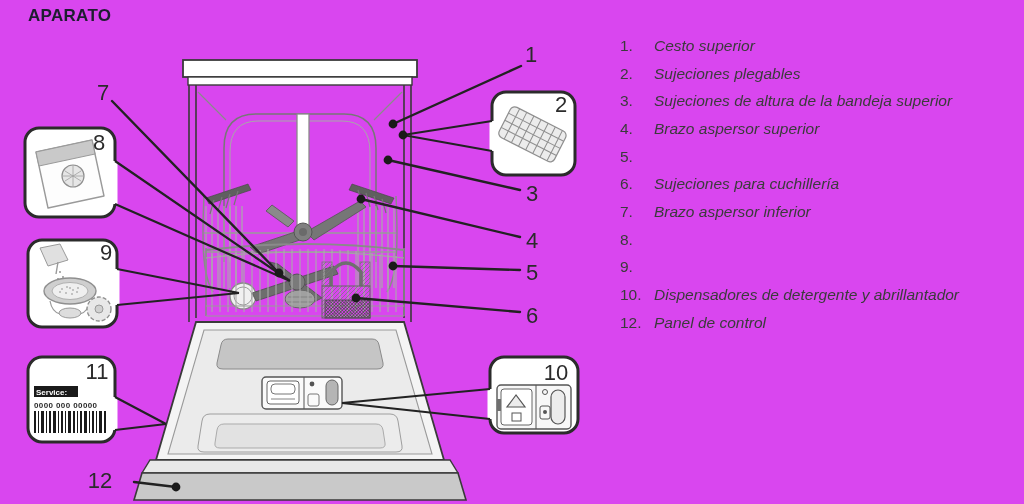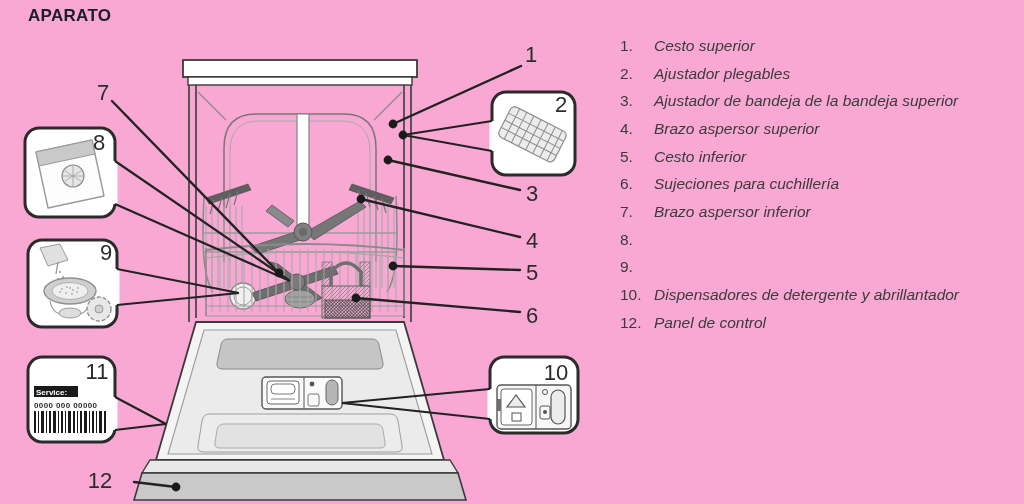--- a/index.html
+++ b/index.html
@@ -1,16 +1,16 @@
 <!DOCTYPE html>
 <html><head>
 <meta charset="utf-8">
 <style>
   html,body{margin:0;padding:0;background:#ffffff;}
-  #page{position:relative;width:1024px;height:504px;background:#f9a8d4;overflow:hidden;
+  #page{position:relative;width:1024px;height:504px;background:#d946ef;overflow:hidden;
         font-family:"Liberation Sans",sans-serif;}
   #title{position:absolute;left:28px;top:6px;font-size:17px;font-weight:800;
          color:#1d1d30;letter-spacing:.3px;}
   #legend{position:absolute;left:620px;top:32px;width:400px;}
   .legend-row{display:flex;height:27.7px;align-items:center;color:#3b3b3b;font-size:15.5px;}
   .legend-num{width:34px;flex:0 0 34px;}
   .legend-label{flex:1;white-space:nowrap;font-style:italic;}
   svg{position:absolute;left:0;top:0;}
   svg text{font-family:"Liberation Sans",sans-serif;}
   .callout{font-size:22px;fill:#2b2b2b;}
@@ -22,33 +22,32 @@
 
   <div id="title">APARATO</div>
 
   <div id="legend">
     <div class="legend-row">
         <span class="legend-num">1.</span>
         <span class="legend-label">Cesto superior</span>
       </div>
     <div class="legend-row">
         <span class="legend-num">2.</span>
-        <span class="legend-label">Ajustador plegables</span>
+        <span class="legend-label">Sujeciones plegables</span>
       </div>
     <div class="legend-row">
         <span class="legend-num">3.</span>
-        <span class="legend-label">Ajustador de bandeja de la bandeja superior</span>
+        <span class="legend-label">Sujeciones de altura de la bandeja superior</span>
       </div>
     <div class="legend-row">
         <span class="legend-num">4.</span>
         <span class="legend-label">Brazo aspersor superior</span>
       </div>
     <div class="legend-row">
         <span class="legend-num">5.</span>
-        <span class="legend-label">Cesto inferior</span>
       </div>
     <div class="legend-row">
         <span class="legend-num">6.</span>
         <span class="legend-label">Sujeciones para cuchillería</span>
       </div>
     <div class="legend-row">
         <span class="legend-num">7.</span>
         <span class="legend-label">Brazo aspersor inferior</span>
       </div>
     <div class="legend-row">

